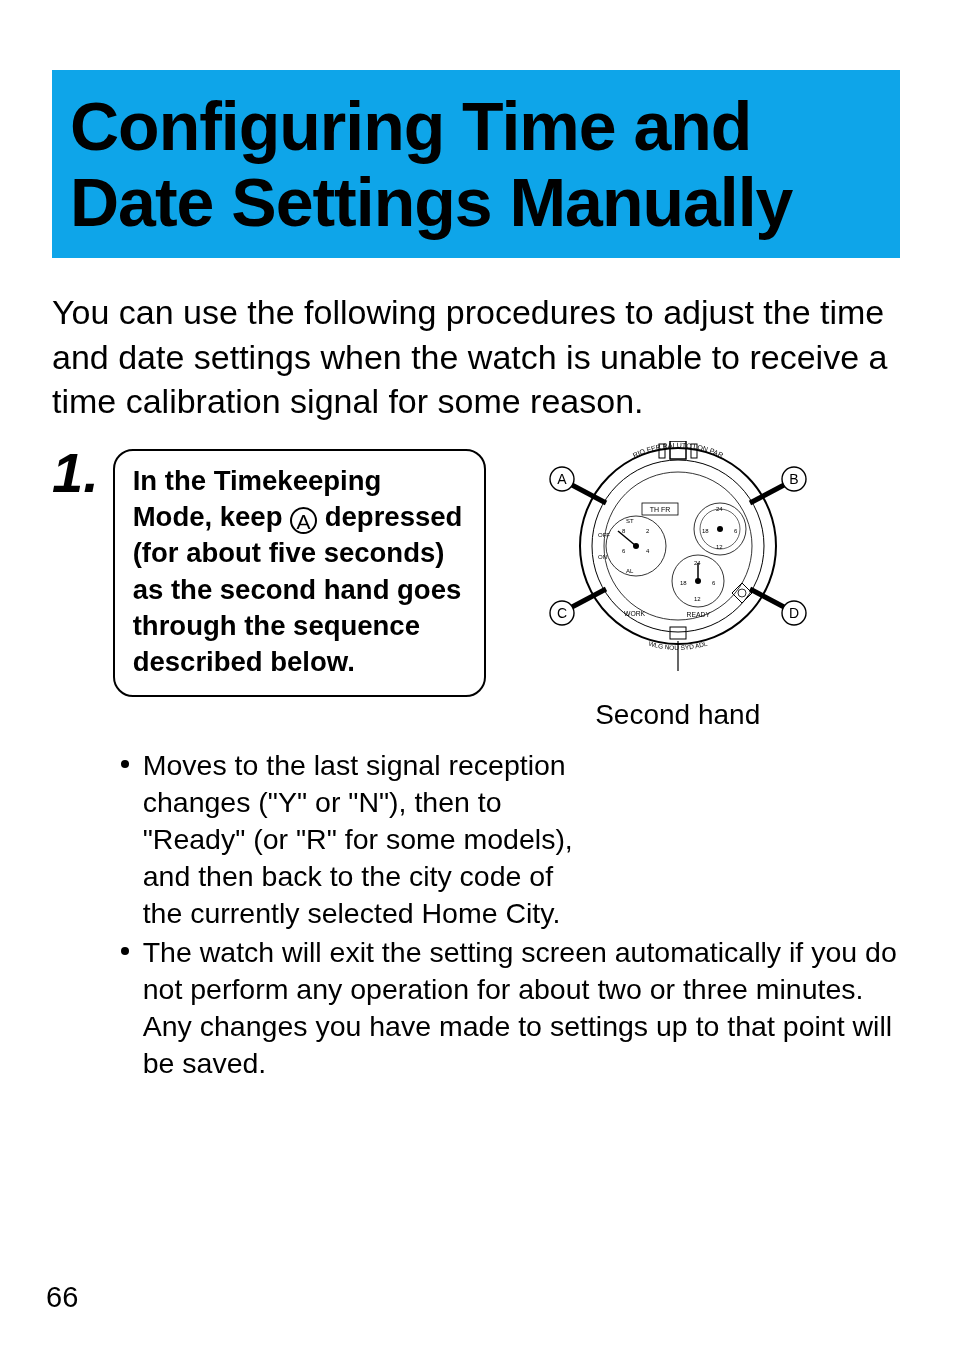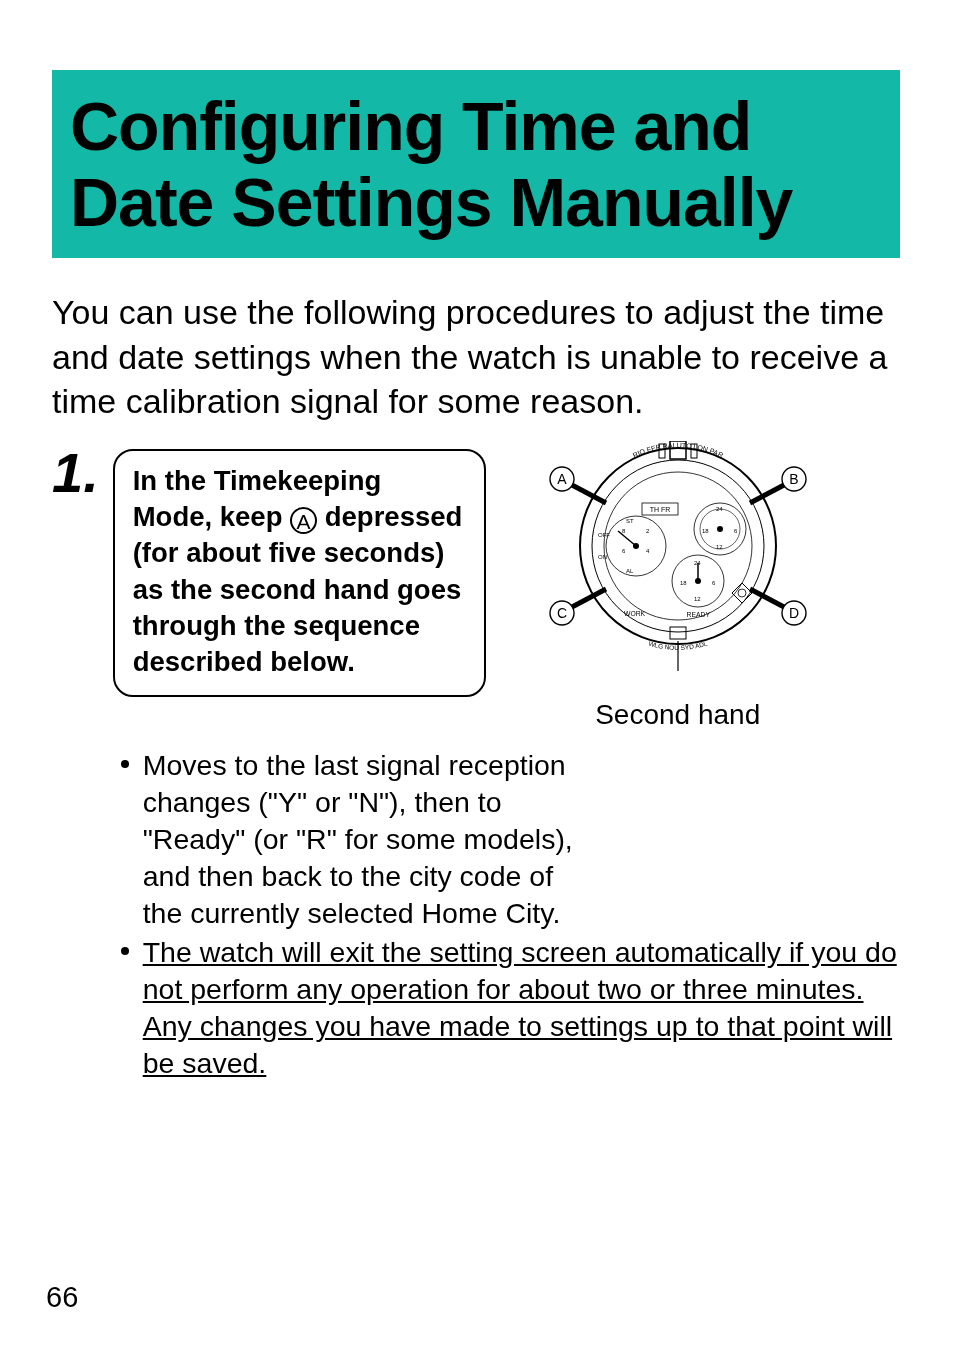--- a/index.html
+++ b/index.html
@@ -10,21 +10,21 @@
     body {
       font-family: Arial, Helvetica, sans-serif;
       width: 954px;
       height: 1354px;
       background: #fff;
       padding: 70px 54px 30px 52px;
       position: relative;
       color: #000;
     }
     .heading-banner {
-      background: #14b8a6;
+      background: #0ea5e9;
       padding: 18px 18px 18px 18px;
       margin-bottom: 32px;
     }
     .heading-banner h1 {
       font-size: 68px;
       font-weight: bold;
       line-height: 1.12;
       letter-spacing: -1px;
     }
     .intro-text {
@@ -101,21 +101,20 @@
       width: 8px;
       height: 8px;
       background: #000;
       border-radius: 50%;
       flex-shrink: 0;
       margin-top: 13px;
       margin-right: 14px;
     }
     .bullet-item.wide {
       max-width: 790px;
-      text-decoration: underline;
     }
     .page-number {
       position: absolute;
       left: 46px;
       bottom: 40px;
       font-size: 29px;
     }
   </style>
 </head>
 <body>

